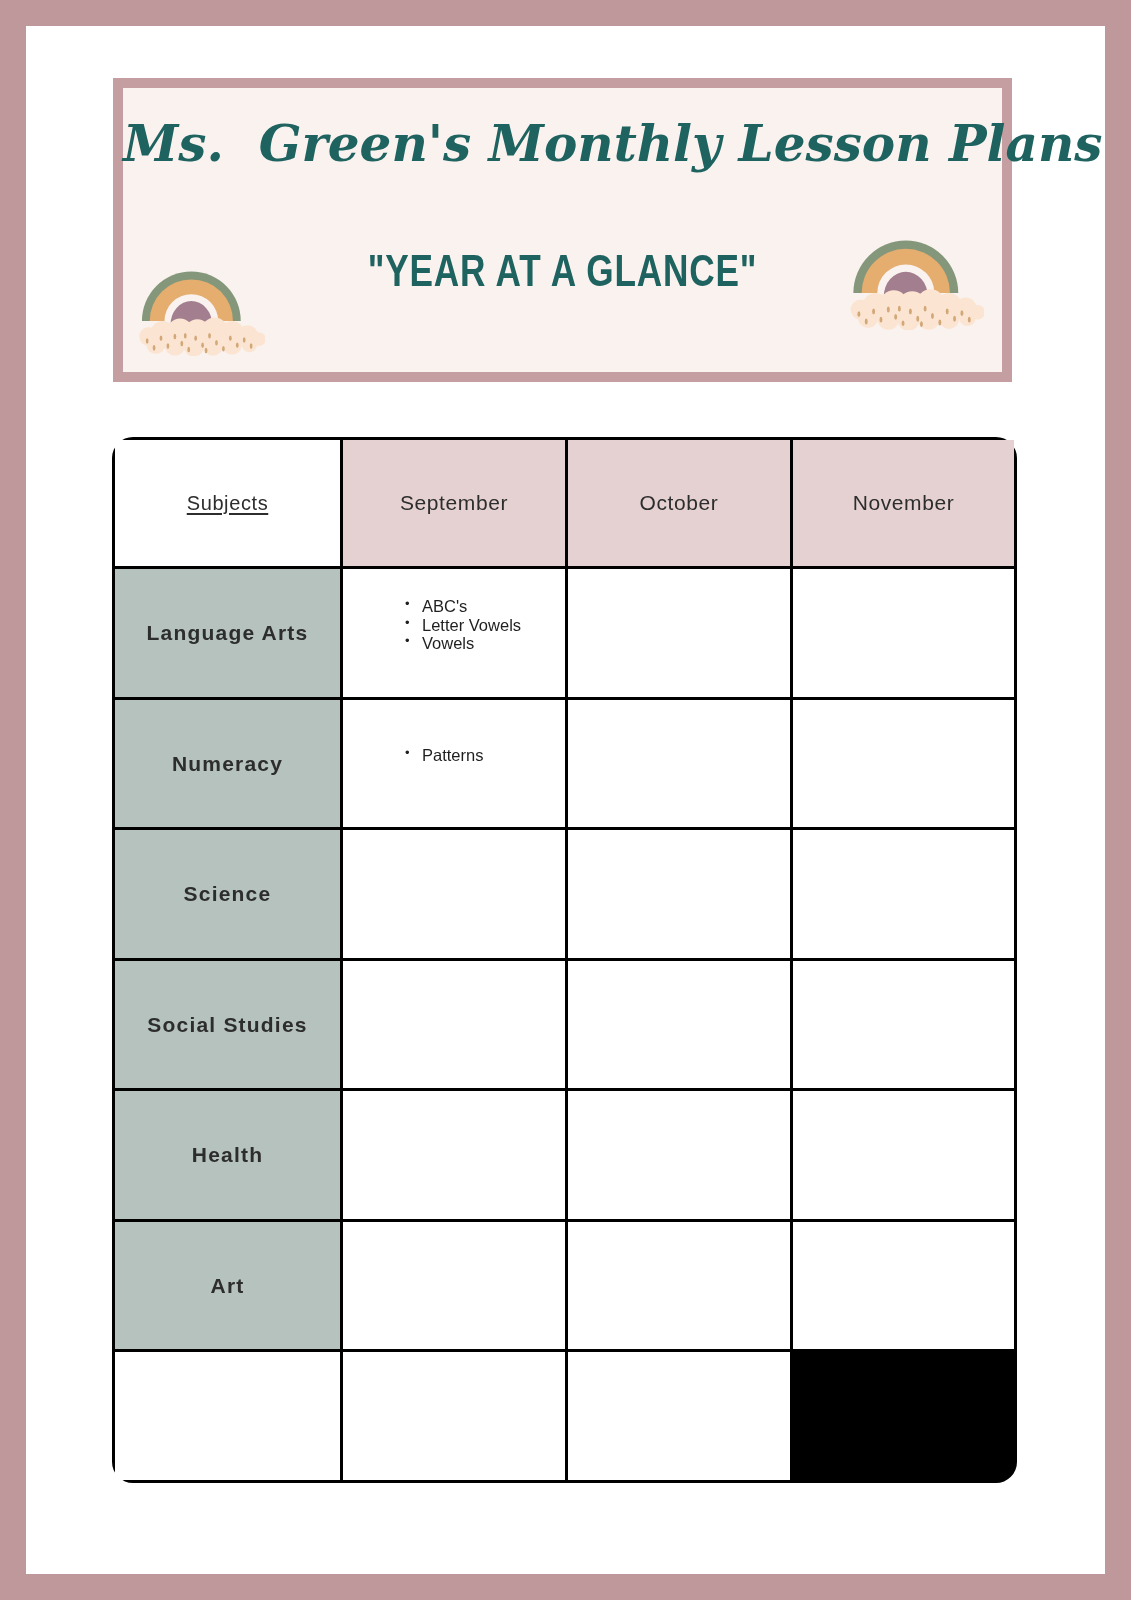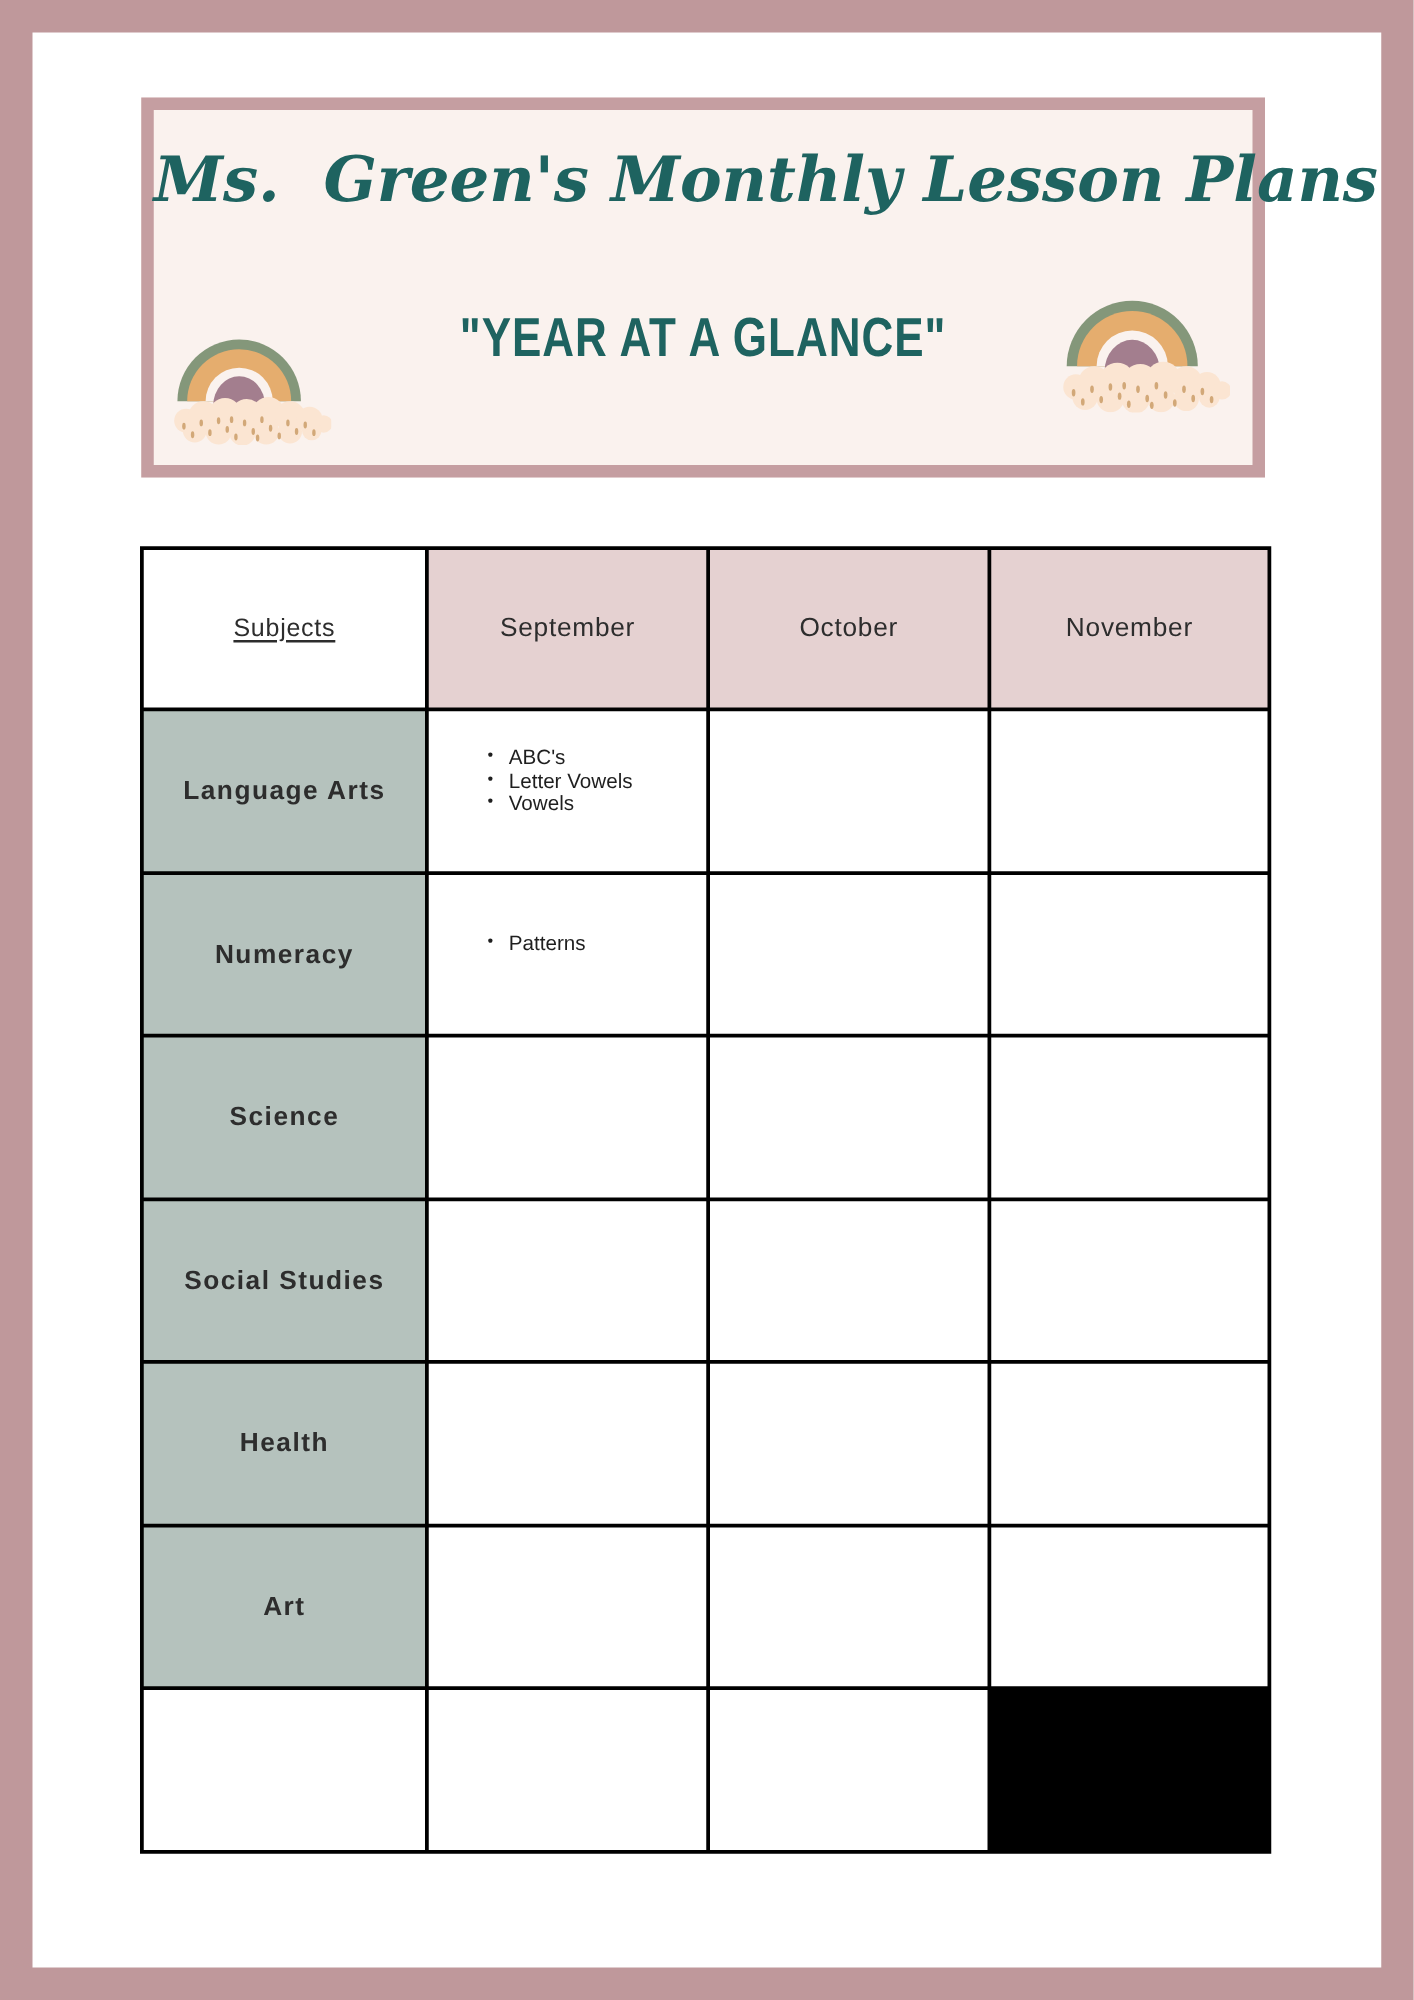--- a/index.html
+++ b/index.html
@@ -57,20 +57,21 @@
     left: 86px;            
     top: 411px;            
     width: 905px;
     height: 1046px;
     background: var(--grid-line, #000000);
     display: grid;
     grid-template-columns: 225px 222px 222px 221px;
     grid-template-rows: 126px repeat(7, 1fr);
     gap: 3px;
     padding: 3px;
+    border-radius: 21px;
   }
   .cell {
     background: #ffffff;
     display: flex;
     align-items: center;
     justify-content: center;
     color: var(--text-dark, #2d2d2d);
   }
   .head-cell { font-size: 21px; font-weight: normal; letter-spacing: 0.6px; }
   .head-subjects-cell { background: #ffffff; font-size: 20px; font-weight: normal; }
@@ -81,21 +82,21 @@
     font-size: 21px;
     font-weight: bold;
     letter-spacing: 1.2px;
     text-align: center;
     line-height: 1.5;
     padding: 0 20px;
   }
   .month-cell { justify-content: flex-start; }
   .month-cell ul {
     list-style: none;
-    margin: 1px;
+    margin: 16px;
     padding: 0 6px 0 44px;
     font-size: 16.5px;
     line-height: 1.12;
     color: #1f1f1f;
     transform: translateY(-8px);
   }
   .month-cell li { position: relative; padding-left: 19px; }
   .month-cell li::before {
     content: "\2022";
     position: absolute;

